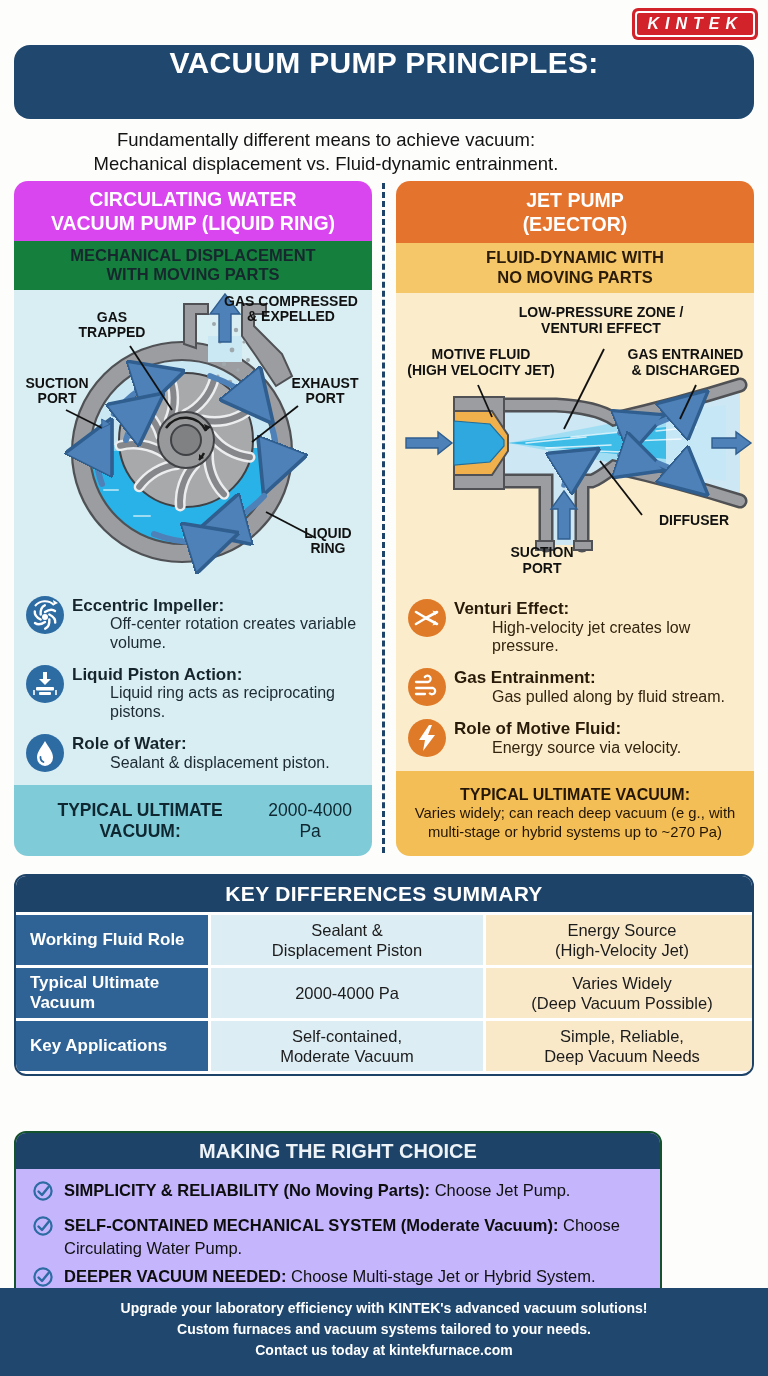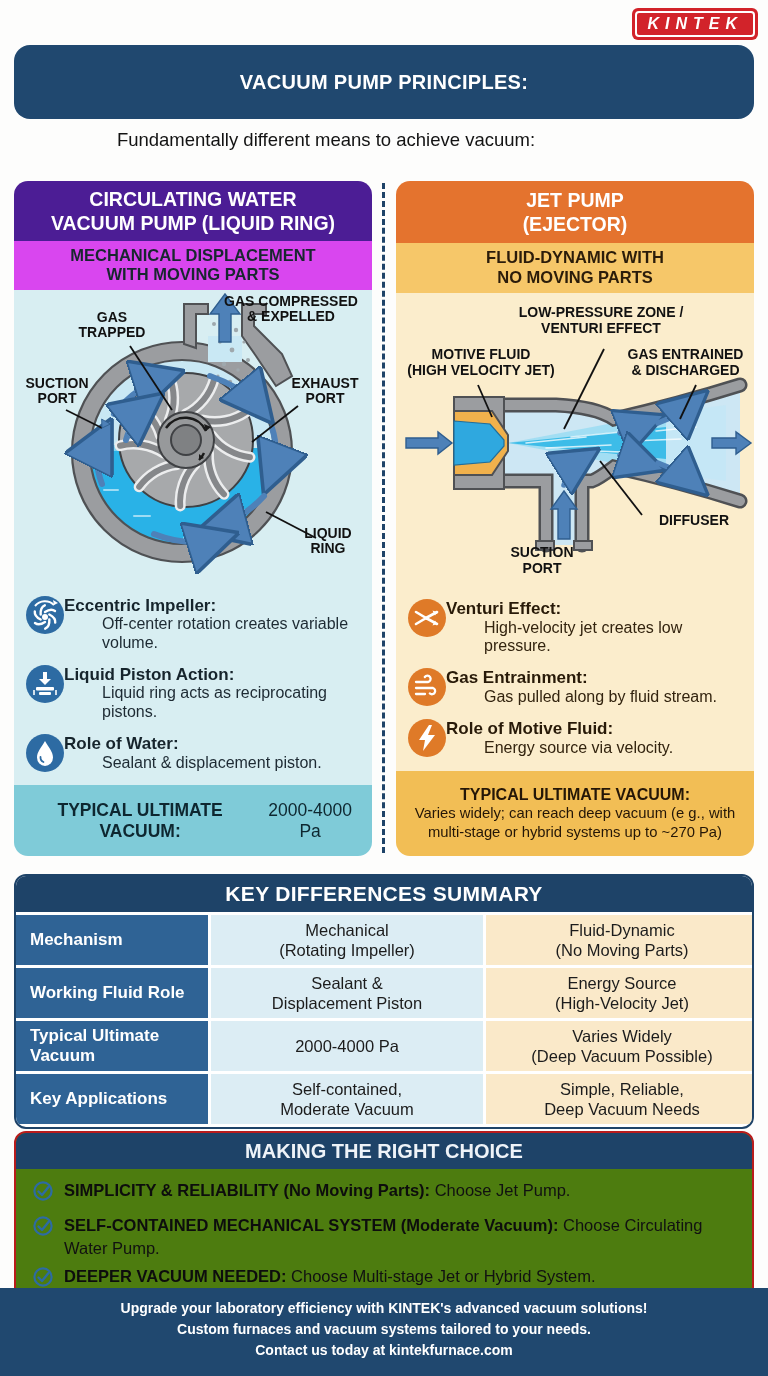--- a/index.html
+++ b/index.html
@@ -6,46 +6,46 @@
   body { width:768px; height:1376px; font-family:"Liberation Sans", sans-serif; background:#ffffff; }
   .page { position:relative; width:768px; height:1376px; background:#fdfdfc; overflow:hidden; }
 
   
   .logo { position:absolute; top:8px; right:10px; background:#D2232A; border-radius:6px; padding:3px; }
   .logo-inner { border:2px solid #fff; border-radius:4px; padding:2px 10px; color:#fff;
     font-weight:bold; font-style:italic; font-size:16px; letter-spacing:6px; }
 
   
   .title-bar { position:absolute; left:14px; top:45px; width:740px; height:74px; background:#20486F;
-    border-radius:16px; display:flex; flex-direction:column; justify-content:center; text-align:center;
-    color:#fff; font-weight:bold; font-size:20px; line-height:1.2; letter-spacing:.3px; }
+    border-radius:16px; display:flex; flex-direction:row; justify-content:center; text-align:center;
+    color:#fff; font-weight:bold; font-size:30px; line-height:1.2; letter-spacing:.3px; }
   .subtitle { position:absolute; top:128px; left:0; width:652px; text-align:center; color:#131313;
     font-size:18.5px; line-height:1.3; }
 
   
   .panels { position:absolute; left:14px; top:181px; width:740px; height:675px; display:flex; gap:24px; }
   .panel { width:358px; height:675px; border-radius:14px; overflow:hidden; display:flex; flex-direction:column; }
   .divider { position:absolute; left:382px; top:183px; height:670px; width:0; border-left:3px dashed #1E4368; }
   .panel-header { height:62px; display:flex; flex-direction:column; justify-content:center; text-align:center;
     color:#fff; font-weight:bold; font-size:19.5px; line-height:1.25; }
-  .left .panel-header { background:#4c1d95; }
+  .left .panel-header { background:#d946ef; }
   .right .panel-header { background:#E4732E; }
   .panel-sub { height:50px; display:flex; flex-direction:column; justify-content:center; text-align:center;
     font-weight:bold; font-size:16.5px; line-height:1.2; color:#17272e; }
-  .left .panel-sub { background:#d946ef; }
+  .left .panel-sub { background:#15803d; }
   .right .panel-sub { background:#F6C769; color:#2b1c0a; }
   .diagram { height:298px; position:relative; }
   .left .diagram { background:#D8EEF2; }
   .right .diagram { background:#FBEDCC; }
   .dlabel { position:absolute; font-weight:bold; font-size:14px; color:#111; text-align:center;
     white-space:pre-line; line-height:1.12; }
   .features { flex:1; padding:8px 12px 0 12px; }
   .left .features { background:#D8EEF2; }
   .right .features { background:#FBEDCC; }
-  .feature { display:flex; gap:0; align-items:flex-start; margin-bottom:13px; }
+  .feature { display:flex; gap:8px; align-items:flex-start; margin-bottom:13px; }
   .ficon { width:38px; height:38px; border-radius:50%; flex:0 0 38px; display:flex; align-items:center; justify-content:center; }
   .ficon.blue { background:#2D6BA3; }
   .ficon.orange { background:#DF7A28; }
   .ftitle { font-weight:bold; font-size:17px; color:#16242c; line-height:1.15; }
   .fdesc { font-size:16px; color:#1d2a33; line-height:1.15;margin-left:38px; }
   .right .ftitle { color:#281a08; } .right .fdesc { color:#33240f; }
   .panel-foot { min-height:64px; display:flex; flex-direction:column; justify-content:center; text-align:center; padding:15px 12px; }
   .left .panel-foot { background:#7FCBD8; font-size:17.5px; color:#0e2730; flex-direction:row; align-items:center; justify-content:center; }
   .left .panel-foot b { margin-right:6px; }
   .right .panel-foot { background:#F2BE55; color:#241607; }
@@ -60,22 +60,22 @@
   .trow { display:grid; grid-template-columns:192px 272px 272px; gap:3px; margin-top:3px; }
   .trow:last-child { margin-bottom:3px; }
   .tcell { min-height:50px; display:flex; align-items:center; justify-content:center; text-align:center;
     font-size:16.5px; color:#1c1c1c; white-space:pre-line; line-height:1.22; }
   .tlabel { background:#2F6395; color:#fff; font-weight:bold; font-size:17px; justify-content:flex-start;
     text-align:left; padding-left:14px; line-height:1.15; }
   .tmid { background:#DCEDF4; }
   .tright { background:#FAE9C9; }
 
   
-  .choice { position:absolute; left:14px; top:1131px; width:740px; border:2px solid #b91c1c; border-radius:12px;
-    overflow:hidden; background:#4d7c0f; }
+  .choice { position:absolute; left:14px; top:1131px; width:648px; border:2px solid #14532d; border-radius:12px;
+    overflow:hidden; background:#c4b5fd; }
   .choice-title { height:36px; background:#1E4368; color:#eef3f8; font-weight:bold; font-size:20px;
     display:flex; align-items:center; justify-content:center; }
   .choice-body { padding:10px 16px 12px 16px; }
   .citem { display:flex; gap:10px; align-items:flex-start; margin-bottom:6px; font-size:16.5px; line-height:1.38; color:#111; }
   .citem .cicon { flex:0 0 22px; margin-top:1px; }
   .citem b { color:#0d0d0d; }
 
   
   .footer { position:absolute; left:0; top:1288px; width:768px; height:88px; background:#20486F; color:#fff;
     text-align:center; font-weight:bold; font-size:14px; line-height:1.5; padding-top:10px; }
@@ -88,20 +88,21 @@
   <div class="logo">
     <div class="logo-inner">KINTEK</div>
   </div>
 
   <div class="title-bar">
     <div>VACUUM PUMP PRINCIPLES:</div>
   </div>
 
   <div class="subtitle">
     <div>Fundamentally different means to achieve vacuum:</div>
+    <div>Mechanical displacement vs. Fluid-dynamic entrainment.</div>
   </div>
 
   <div class="panels">
 
     <div class="panel left">
       <div class="panel-header">
         <div>CIRCULATING WATER</div>
         <div>VACUUM PUMP (LIQUID RING)</div>
       </div>
       <div class="panel-sub">
@@ -430,27 +431,20 @@
         <div class="vlabel">TYPICAL ULTIMATE VACUUM:</div>
         <div class="vdesc">Varies widely; can reach deep vacuum (e g., with multi-stage or hybrid systems up to ~270 Pa)</div>
       </div>
     </div>
   </div>
 
   <div class="divider"></div>
 
   <div class="summary">
     <div class="summary-title">KEY DIFFERENCES SUMMARY</div>
-    <div class="trow">
-      <div class="tcell tlabel">Mechanism</div>
-      <div class="tcell tmid">Mechanical
-(Rotating Impeller)</div>
-      <div class="tcell tright">Fluid-Dynamic
-(No Moving Parts)</div>
-    </div>
     <div class="trow">
       <div class="tcell tlabel">Working Fluid Role</div>
       <div class="tcell tmid">Sealant &amp;
 Displacement Piston</div>
       <div class="tcell tright">Energy Source
 (High-Velocity Jet)</div>
     </div>
     <div class="trow">
       <div class="tcell tlabel">Typical Ultimate
 Vacuum</div>

